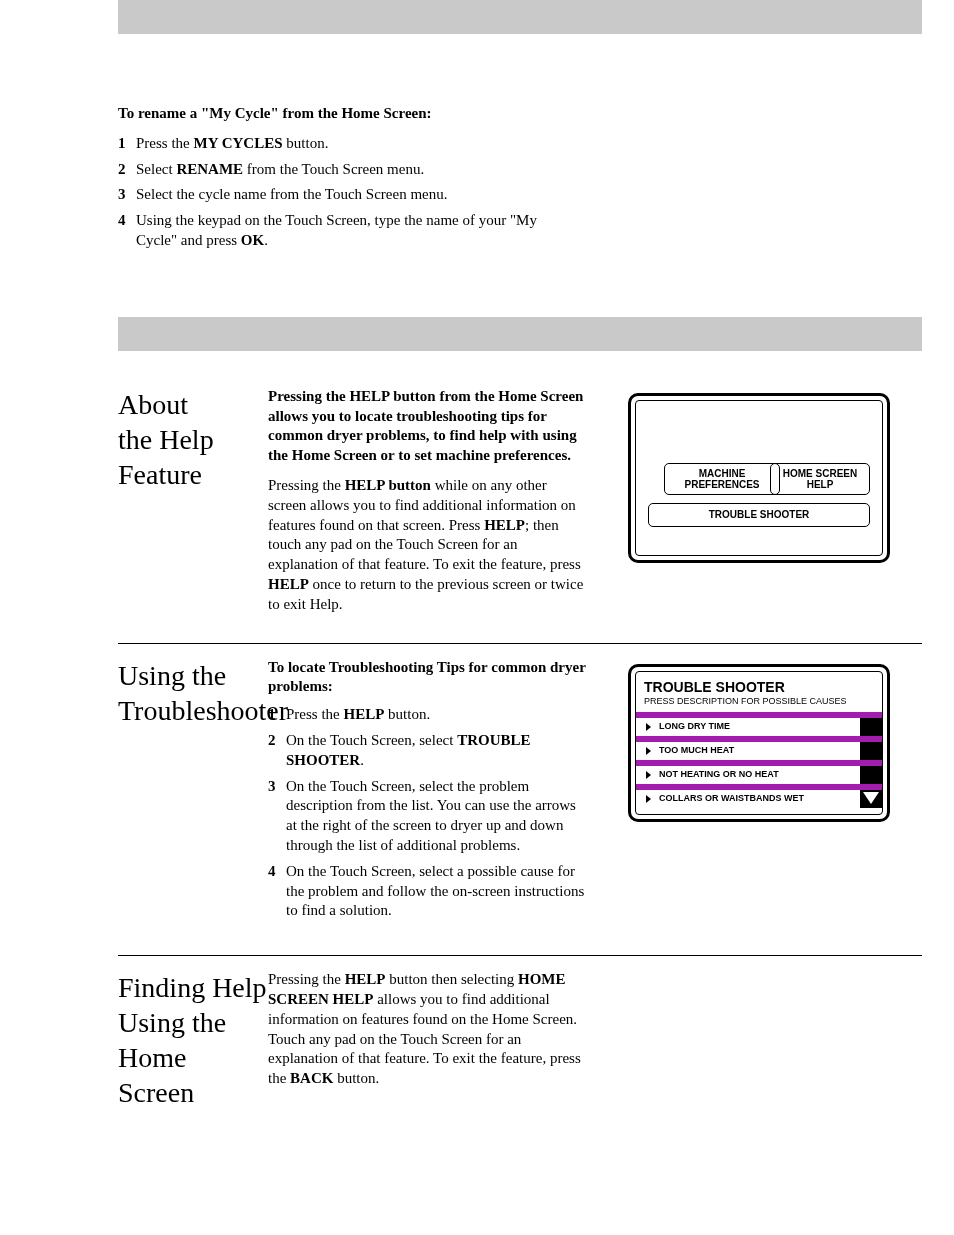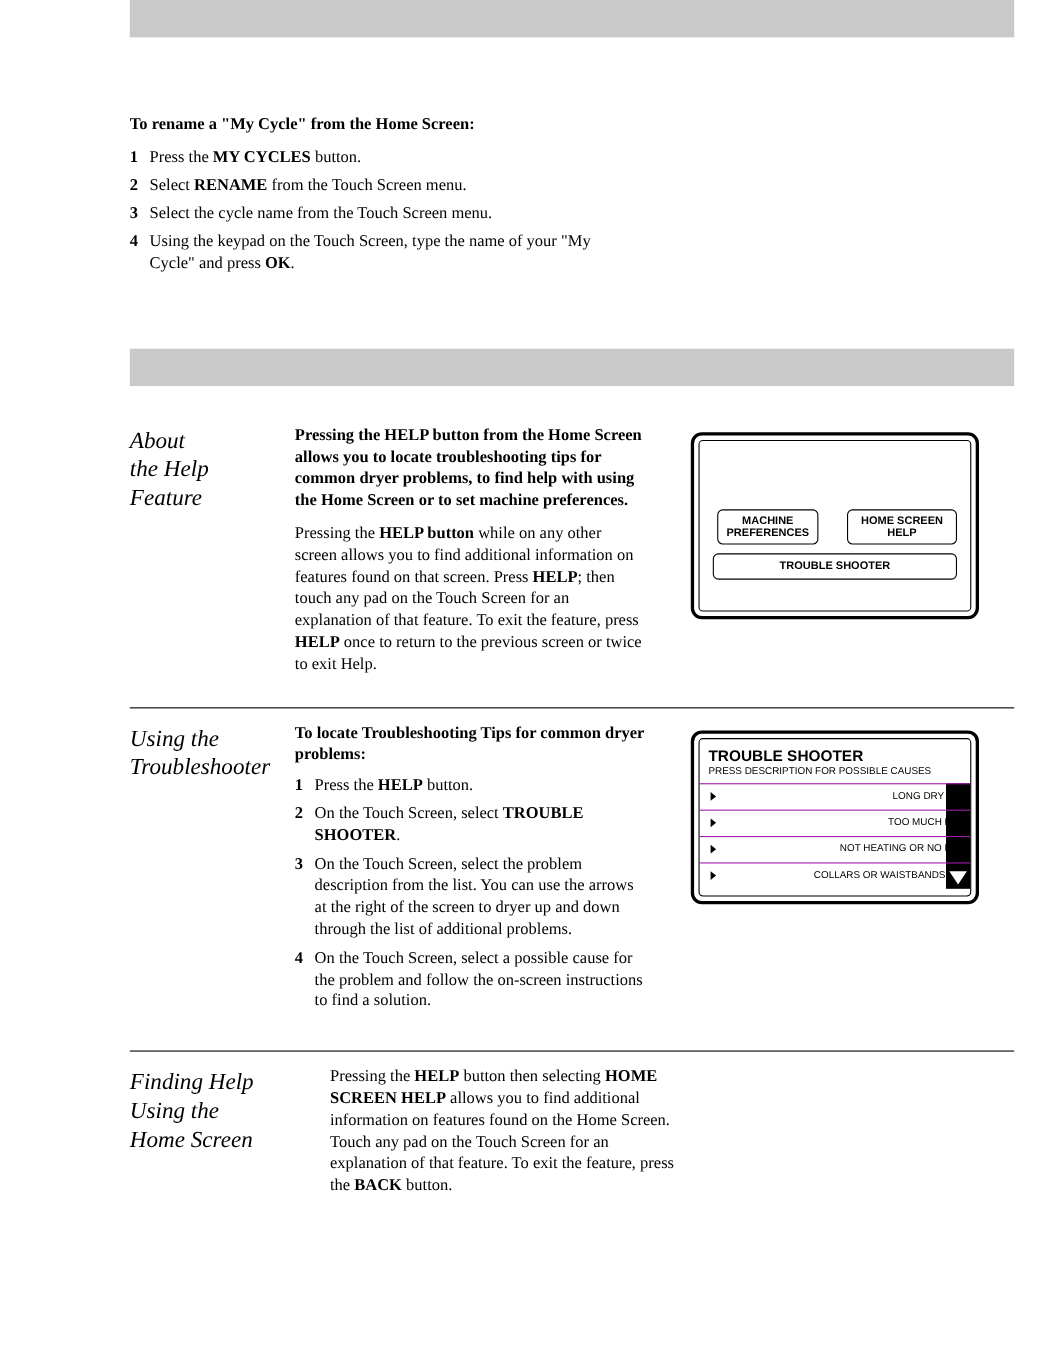--- a/index.html
+++ b/index.html
@@ -43,23 +43,22 @@
   .gap1 { height: 60px; }
   .gap2 { height: 36px; }
 
   .row {
     display: flex;
     margin-left: 118px;
     margin-right: 32px;
     border-top: none;
   }
   .sidehead {
-    font-style: italic;
     font-family: Baskerville, Georgia, serif;
-    font-size: 21px;
+    font-size: 28px;
     line-height: 1.25;
     width: 150px;
     flex-shrink: 0;
     padding-top: 0;
   }
   .maincol {
     width: 320px;
     flex-shrink: 0;
     padding-left: 0;
   }
@@ -93,21 +92,21 @@
     border: 1.5px solid #000;
     border-radius: 5px;
     font-size: 10px;
     text-align: center;
     display: flex;
     align-items: center;
     justify-content: center;
     line-height: 1.1;
     padding: 2px 4px;
   }
-  .btn-mp { left: 16px; top: 62px; width: 92px; height: 32px; }
+  .btn-mp { left: 28px; top: 62px; width: 116px; height: 32px; }
   .btn-hsh { right: 12px; top: 62px; width: 100px; height: 32px; }
   .btn-ts { left: 12px; top: 102px; right: 12px; height: 24px; font-size: 10px; }
 
   
   .screen2 {
     border: 3px solid #000;
     border-radius: 10px;
     padding: 4px;
     width: 262px;
     margin-top: 6px;
@@ -124,27 +123,26 @@
     padding: 0 8px;
   }
   .ts-sub {
     font-weight: normal;
     font-size: 9px;
     padding: 0 8px 4px 8px;
   }
   .ts-row {
     display: flex;
     align-items: center;
-    border-top: 1px solid #a21caf;
+    border-top: 6px solid #a21caf;
     font-size: 9px;
-    font-weight: normal;
+    font-weight: bold;
     height: 24px;
     padding-left: 10px;
     position: relative;
-    justify-content: space-between;
   }
   .ts-caret {
     width: 0; height: 0;
     border-top: 4px solid transparent;
     border-bottom: 4px solid transparent;
     border-left: 5px solid #000;
     margin-right: 8px;
   }
   .ts-sidebar {
     position: absolute;
@@ -257,19 +255,19 @@
               <span class="ts-caret"></span>
               <span>COLLARS OR WAISTBANDS WET</span>
             </div>
           <div class="ts-down"></div>
         </div>
       </div>
     </div>
   </div>
 </div>
 
-<div class="row row-sep" style="margin-top:28px;gap:32px;">
+<div class="row row-sep" style="margin-top:28px;">
   <div class="sidehead">Finding Help<br>Using the<br>Home Screen</div>
   <div class="maincol">
     <p><span>Pressing the </span><span class="bold">HELP</span><span> button then selecting </span><span class="bold">HOME SCREEN HELP</span><span> allows you to find additional information on features found on the Home Screen. Touch any pad on the Touch Screen for an explanation of that feature. To exit the feature, press the </span><span class="bold">BACK</span><span> button.</span></p>
   </div>
   <div class="figcol"></div>
 </div>
 
 </body></html>

